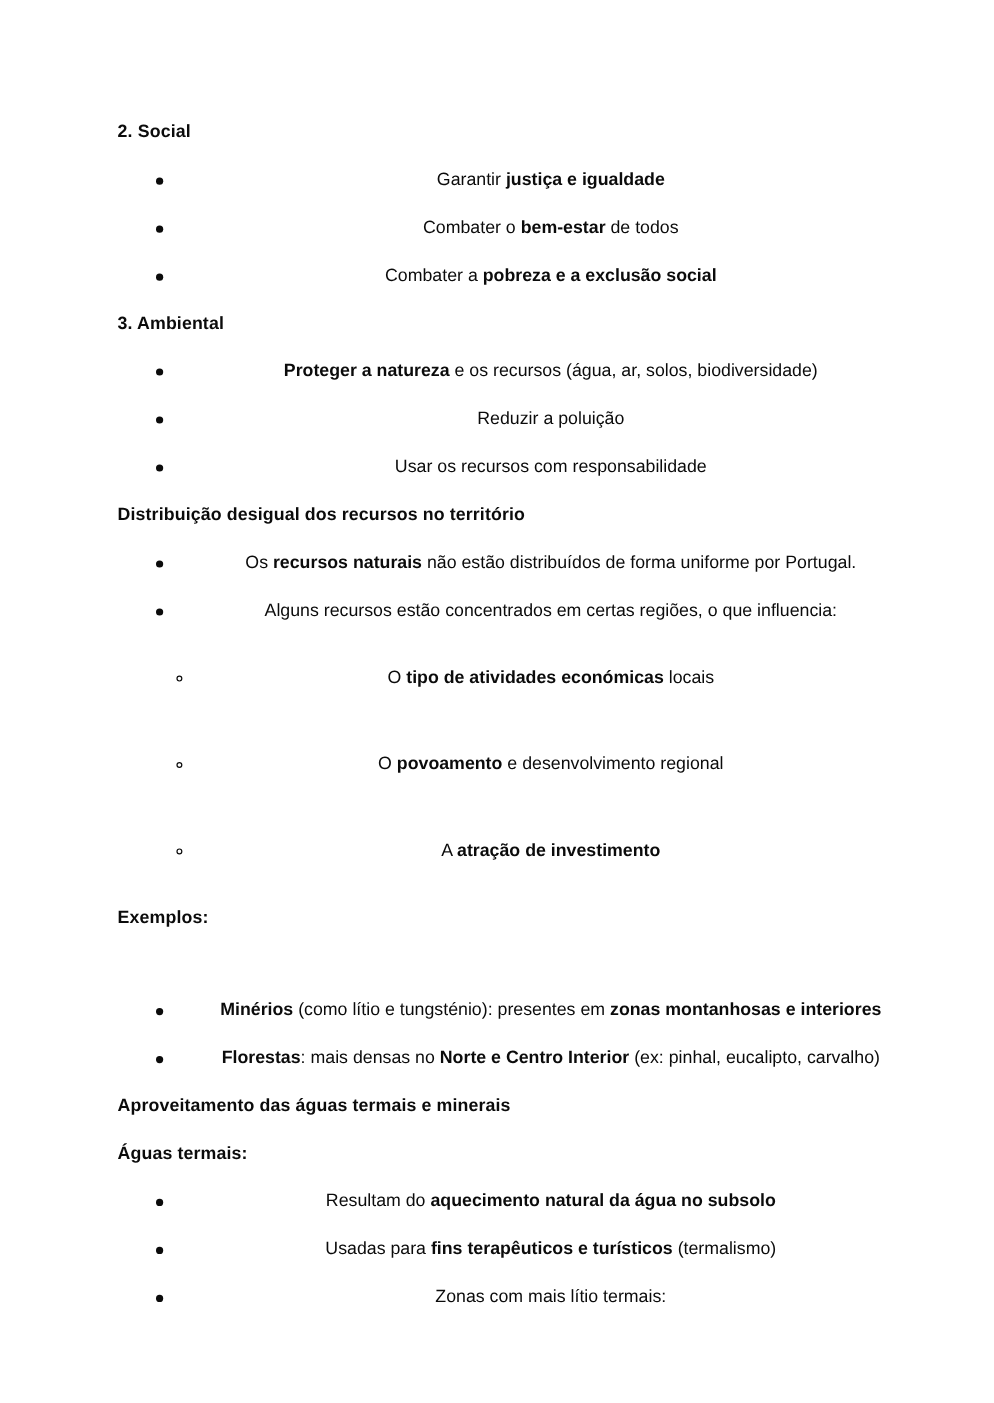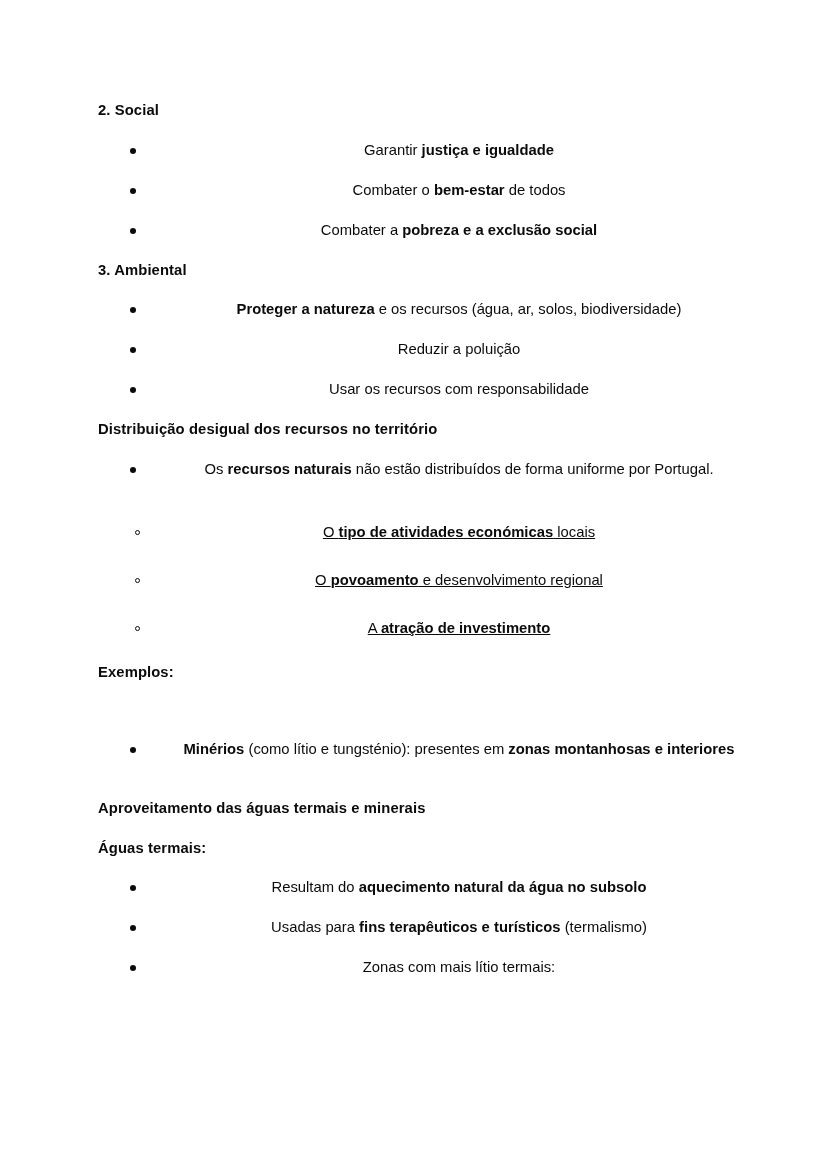--- a/index.html
+++ b/index.html
@@ -60,22 +60,21 @@
     background: #0b0b0b;
   }
   ul.lvl2 {
     list-style: none;
     margin: 0;
     padding: 0;
   }
   ul.lvl2 > li {
     position: relative;
     padding-left: 52px;
-    margin: 4px;
-    text-decoration: underline;
+    margin: 16px;
   }
   ul.lvl2 > li > .bullet-hollow {
     position: absolute;
     left: 33px;
     top: 0.56em;
     width: 5px;
     height: 5px;
     border-radius: 50%;
     border: 1.3px solid #0b0b0b;
     background: transparent;
@@ -137,20 +136,24 @@
       </ul>
       <div style="height: 19px;"></div>
       <div class="heading block-heading">Distribuição desigual dos recursos no território</div>
       <div style="height: 19px;"></div>
       <ul class="lvl1">
         <li>
           <span class="bullet"></span>
           <span class="li-text"><span>Os </span><b>recursos naturais</b><span> não estão distribuídos de forma uniforme por Portugal.</span></span>
         </li>
         <div style="height: 19px;"></div>
+        <li>
+          <span class="bullet"></span>
+          <span class="li-text"><span>Alguns recursos estão concentrados em certas regiões, o que influencia:</span></span>
+        </li>
       </ul>
       <div style="height: 19px;"></div>
       <ul class="lvl2 nest">
         <li>
           <span class="bullet-hollow"></span>
           <span class="li-text"><span>O </span><b>tipo de atividades económicas</b><span> locais</span></span>
         </li>
         <div style="height: 19px;"></div>
         <li>
           <span class="bullet-hollow"></span>
@@ -166,20 +169,24 @@
       <div class="heading block-heading">Exemplos:</div>
       <div style="height: 19px;"></div>
       <ul class="lvl1">
         <div style="height: 18px;"></div>
         <div style="height: 19px;"></div>
         <li>
           <span class="bullet"></span>
           <span class="li-text"><b>Minérios</b><span> (como lítio e tungsténio): presentes em </span><b>zonas montanhosas e interiores</b></span>
         </li>
         <div style="height: 19px;"></div>
+        <li>
+          <span class="bullet"></span>
+          <span class="li-text"><b>Florestas</b><span>: mais densas no </span><b>Norte e Centro Interior</b><span> (ex: pinhal, eucalipto, carvalho)</span></span>
+        </li>
       </ul>
       <div style="height: 19px;"></div>
       <div class="heading block-heading">Aproveitamento das águas termais e minerais</div>
       <div style="height: 19px;"></div>
       <div class="heading">Águas termais:</div>
       <div style="height: 19px;"></div>
       <ul class="lvl1">
         <li>
           <span class="bullet"></span>
           <span class="li-text"><span>Resultam do </span><b>aquecimento natural da água no subsolo</b></span>

